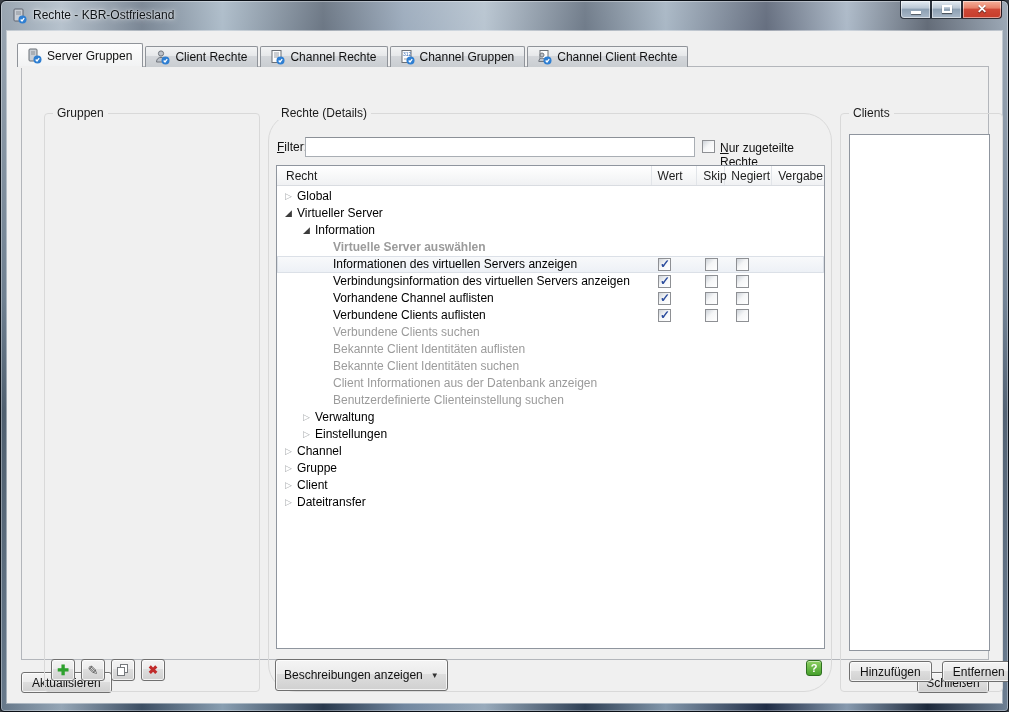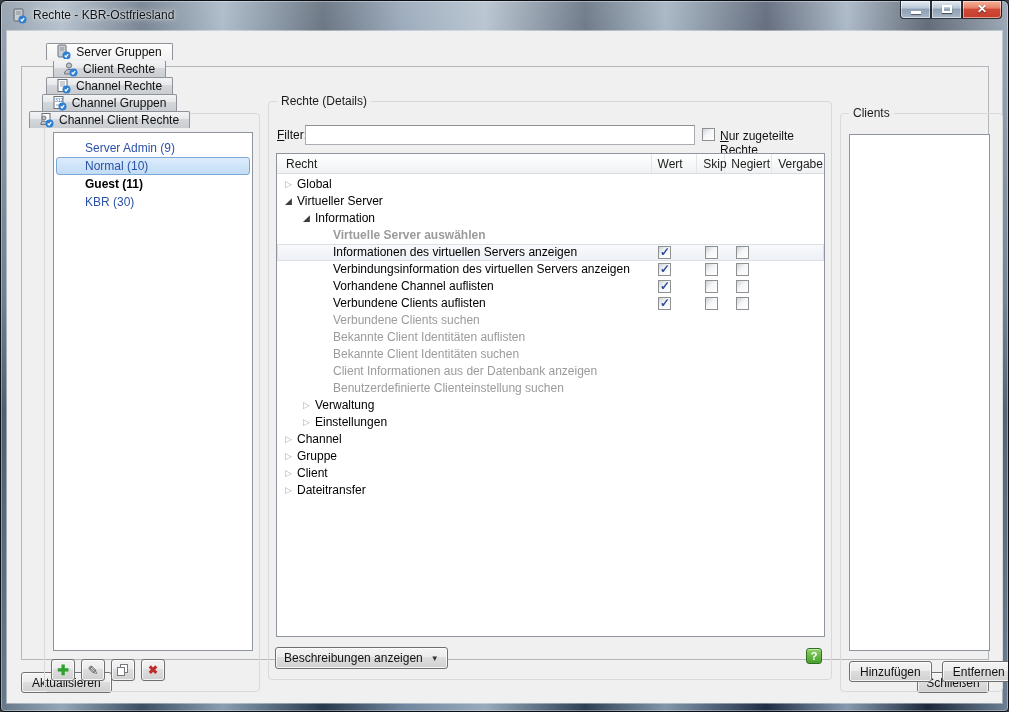--- a/index.html
+++ b/index.html
@@ -18,33 +18,33 @@
     background:linear-gradient(180deg,#e3ebf2 0%,#bcc9d6 40%,#8ea1b4 50%,#a9b8c8 100%);
     box-shadow:inset 0 0 0 1px rgba(255,255,255,.5);cursor:default;}
   .winbtn.min{border-radius:0 0 0 4px;}
   .winbtn.close{width:40px;border-radius:0 0 4px 0;
     background:linear-gradient(180deg,#f5b09a 0%,#e8836b 40%,#cf4836 50%,#c63c2a 100%);}
   .glyph-min{position:absolute;left:10px;top:10px;width:10px;height:3px;background:#fff;box-shadow:0 1px 1px rgba(0,0,0,.5);}
   .glyph-max{position:absolute;left:10px;top:4px;width:10px;height:8px;border:2px solid #fff;box-shadow:0 1px 1px rgba(0,0,0,.5);}
   .glyph-close{position:absolute;left:0;top:1px;width:100%;text-align:center;color:#fff;font-weight:bold;font-size:12px;text-shadow:0 1px 1px rgba(0,0,0,.6);}
   .client{position:absolute;left:6px;right:6px;top:30px;bottom:8px;background:#f0f0f0;box-shadow:0 0 0 1px rgba(255,255,255,.4);}
   
-  .tabbar{position:absolute;left:22px;top:12px;height:24px;display:flex;align-items:center;z-index:3;flex-direction:column;}
+  .tabbar{position:absolute;left:10px;top:12px;height:24px;display:flex;align-items:flex-end;z-index:3;}
   .tab{height:21px;display:flex;align-items:center;gap:5px;padding:0 10px 0 8px;font-size:12px;color:#111;
     border:1px solid #8f9399;border-bottom:none;border-radius:2px 2px 0 0;margin-right:2px;
     background:linear-gradient(180deg,#f2f3f4 0%,#e6e8ea 45%,#d4d7db 46%,#c9cdd1 100%);cursor:default;}
   .tab.active{height:24px;background:linear-gradient(180deg,#fdfdfd,#f1f2f3);position:relative;}
   .tab.active::after{content:"";position:absolute;left:0;right:0;bottom:-1px;height:2px;background:#f0f0f0;}
   .tabicon{width:16px;height:16px;flex:0 0 16px;}
   .tabpanel{position:absolute;left:14px;top:35px;width:968px;height:594px;border:1px solid #b3b6bb;background:#f0f0f0;z-index:1;}
   
   .gb{position:absolute;border:1px solid #d9d9d9;border-radius:4px;}
   .gb-label{position:absolute;top:-8px;left:8px;background:#f0f0f0;padding:0 4px;font-size:12px;color:#1b1b1b;}
   .gb-gruppen{left:22px;top:46px;width:216px;height:579px;}
-  .gb-rechte{left:246px;top:34px;width:564px;height:579px;}
+  .gb-rechte{left:246px;top:46px;width:564px;height:579px;border-radius:28px;}
   .gb-clients{left:818px;top:46px;width:163px;height:579px;}
   .listbox{position:absolute;background:#fff;border:1px solid #8f959e;}
   .groups-list{left:8px;top:18px;width:200px;height:519px;padding-top:6px;}
   .gitem{height:18px;line-height:17px;margin:0 2px;padding-left:28px;font-size:12px;border:1px solid transparent;border-radius:3px;cursor:default;}
   .gitem.sel{background:linear-gradient(180deg,#ddecfd,#c2dcf5);border-color:#7da7d9;}
   .g-blue{color:#2b52a6;}
   .g-bold{color:#000;font-weight:bold;}
   .mini-toolbar{position:absolute;left:6px;top:545px;display:flex;gap:6px;}
   .mini-btn{width:24px;height:22px;border:1px solid #707070;border-radius:3px;cursor:default;
     background:linear-gradient(180deg,#f4f4f4 0%,#ececec 45%,#dedede 46%,#d0d0d0 100%);
@@ -75,21 +75,21 @@
   .th:nth-child(5){width:52px;border-right:none;}
   .rows{padding-top:2px;}
   .row{position:relative;height:17px;line-height:17px;font-size:12px;color:#000;display:flex;align-items:center;border:1px solid transparent;cursor:default;}
   .row.sel{background:linear-gradient(180deg,#f8f9fb,#edf1f6);border-color:#dbe0e7;}
   .row .exp{display:inline-block;width:12px;flex:0 0 12px;font-size:9px;line-height:17px;}
   .exp.c{color:#a8abae;}
   .exp.e{color:#3c3c3c;}
   .row .lbl{white-space:nowrap;}
   .row .lbl.muted{color:#9b9b9b;}
   .row .cb{position:absolute;top:1px;}
-  .descr-btn{position:absolute;left:6px;top:545px;height:22px;padding:0 8px;border:1px solid #707070;border-radius:3px;font-size:12px;color:#111;display:flex;align-items:center;gap:8px;
+  .descr-btn{position:absolute;left:6px;top:545px;height:32px;padding:0 8px;border:1px solid #707070;border-radius:3px;font-size:12px;color:#111;display:flex;align-items:center;gap:8px;
     background:linear-gradient(180deg,#f4f4f4 0%,#ececec 45%,#dedede 46%,#d0d0d0 100%);box-shadow:inset 0 0 0 1px rgba(255,255,255,.75);cursor:default;}
   .descr-arrow{font-size:8px;color:#333;}
   .help-btn{position:absolute;left:537px;top:546px;width:16px;height:16px;border:1px solid #2f7020;border-radius:3px;
     background:linear-gradient(180deg,#8ed163,#46a02c);color:#fff;font-weight:bold;font-size:11px;text-align:center;line-height:14px;cursor:default;box-shadow:inset 0 1px 0 rgba(255,255,255,.5);}
   
   .clients-list{left:8px;top:20px;width:141px;height:517px;}
   .client-btns{position:absolute;left:8px;top:547px;display:flex;gap:10px;}
   .btn{height:21px;padding:0 10px;border:1px solid #707070;border-radius:3px;font:12px "Liberation Sans",sans-serif;color:#111;
     background:linear-gradient(180deg,#f4f4f4 0%,#ececec 45%,#dedede 46%,#d0d0d0 100%);box-shadow:inset 0 0 0 1px rgba(255,255,255,.75);cursor:default;display:inline-flex;align-items:center;}
   .footer-refresh{position:absolute;left:14px;top:641px;}
@@ -174,26 +174,20 @@
               <circle cx="11.5" cy="11.5" r="4" fill="#2f7fd2"></circle>
               <path d="M9.7 11.5l1.3 1.4 2.2-2.8" stroke="#fff" stroke-width="1.3" fill="none"></path>
             </svg></span>
           <span>Channel Client Rechte</span>
         </div>
       </div>
     <div class="tabpanel">
 
       <div class="gb gb-gruppen">
         <span class="gb-label">Gruppen</span>
-        <div class="listbox groups-list" id="groups-list">
-            <div class="gitem"><span class="g-blue">Server Admin (9)</span></div>
-            <div class="gitem sel"><span class="g-blue">Normal (10)</span></div>
-            <div class="gitem"><span class="g-bold">Guest (11)</span></div>
-            <div class="gitem"><span class="g-blue">KBR (30)</span></div>
-          </div>
         <div class="mini-toolbar" id="groups-toolbar">
             <div class="mini-btn">
               <span class="ic-plus">✚</span>
             </div>
             <div class="mini-btn">
               <span class="ic-pencil">✎</span>
             </div>
             <div class="mini-btn">
               <span class="ic-copy">
                 <i></i>

